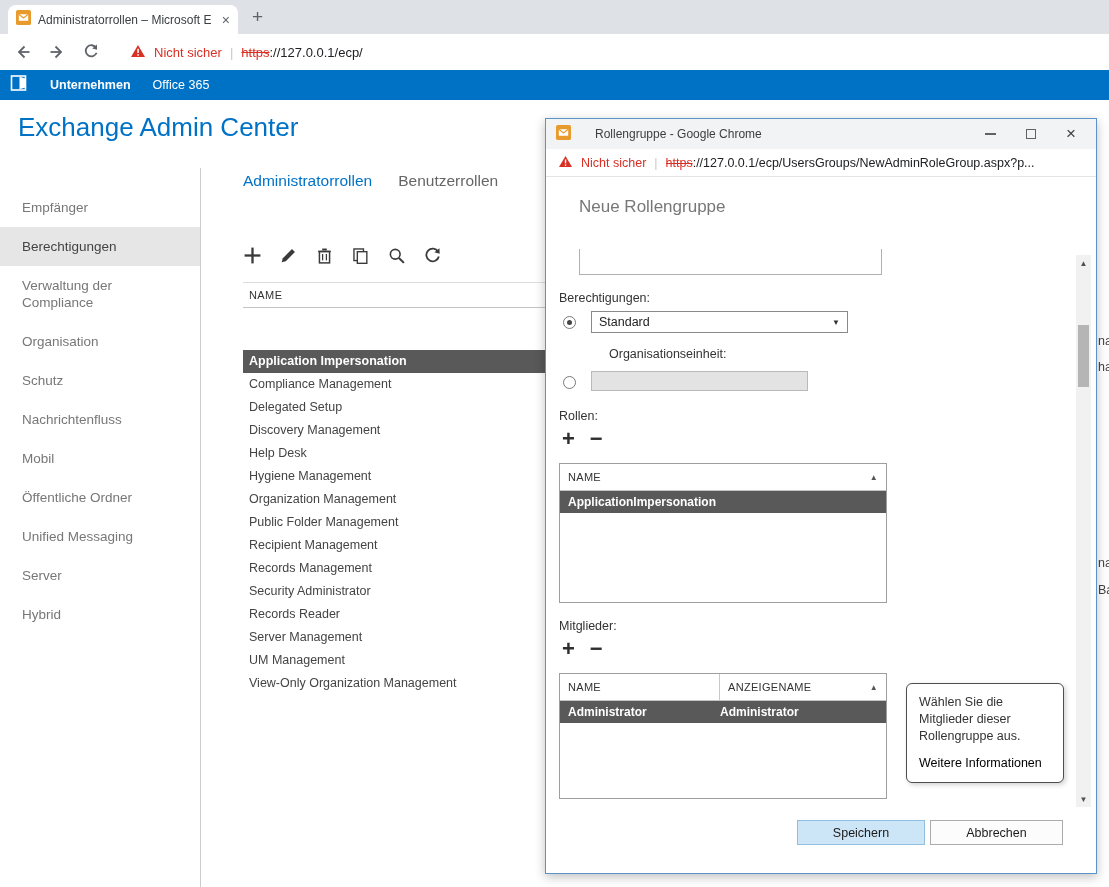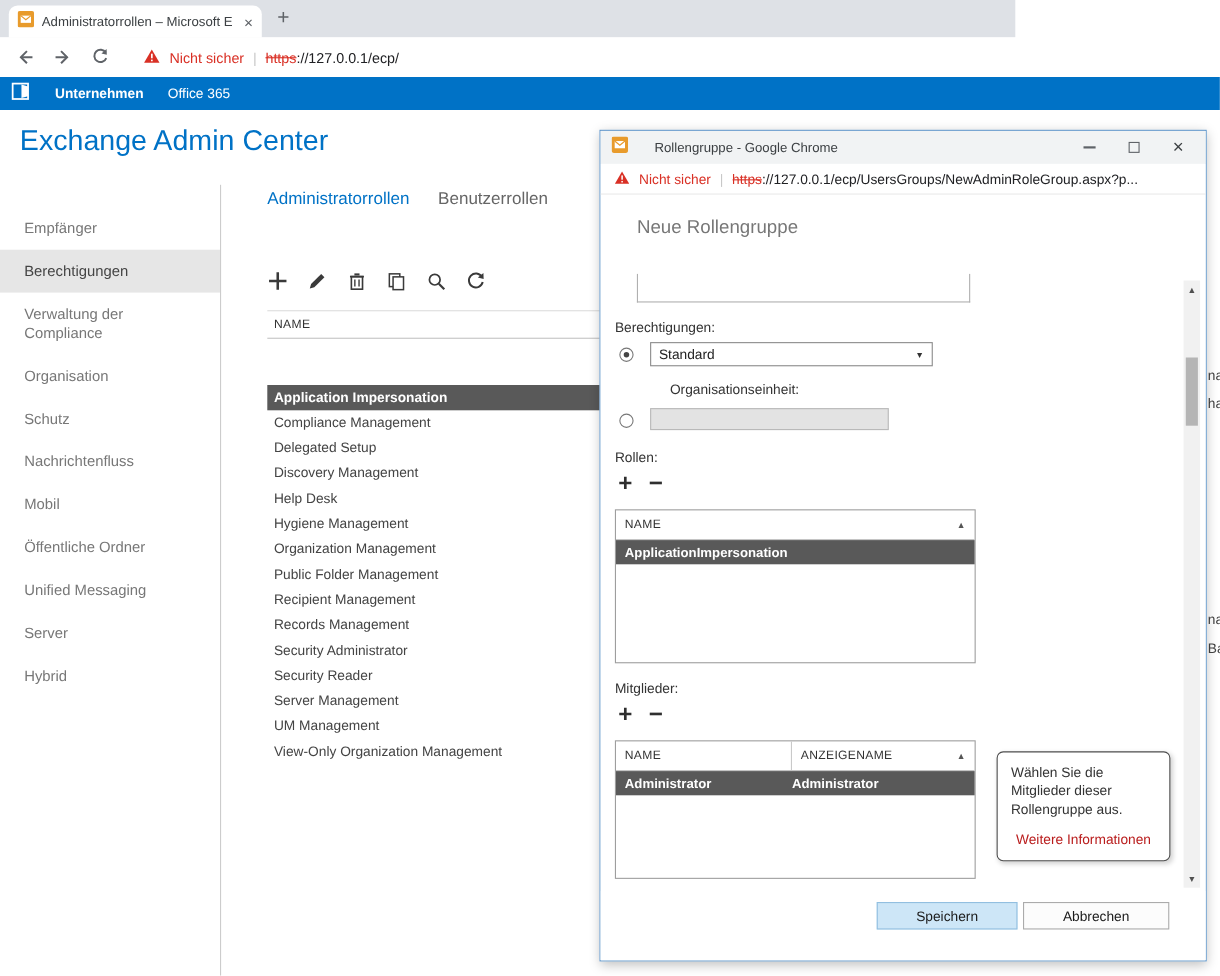--- a/index.html
+++ b/index.html
@@ -2,21 +2,21 @@
 <html><head>
 <meta charset="utf-8">
 <style>
   * { margin:0; padding:0; box-sizing:border-box; }
   html,body { width:1109px; height:887px; }
   body {
     position:relative; overflow:hidden; background:#fff;
     font-family:"Liberation Sans","DejaVu Sans",sans-serif; color:#333;
   }
   
-  .tabstrip { position:absolute; left:0; top:0; width:923px; height:34px; background:#dee1e6; }
+  .tabstrip { position:absolute; left:0; top:0; width:1109px; height:34px; background:#dee1e6; }
   .tab { position:absolute; left:8px; top:5px; width:230px; height:29px; background:#fff;
          border-radius:8px 8px 0 0; display:flex; align-items:center; gap:7px; padding:0 8px; }
   .tab-title { flex:1; font-size:12px; color:#3c4043; white-space:nowrap; overflow:hidden; }
   .tab-close { color:#5f6368; font-size:14px; line-height:14px; }
   .newtab { position:absolute; left:252px; top:6px; font-size:19px; color:#5f6368; }
   .addr-row { position:absolute; left:0; top:34px; width:1109px; height:36px; background:#fff;
               display:flex; align-items:center; padding-left:14px; }
   .nav-ico { width:18px; height:18px; margin-right:16px; flex:0 0 auto; }
   .addr-text { display:flex; align-items:center; gap:8px; margin-left:14px; font-size:13px; }
   .warn-red { color:#d93025; }
@@ -76,21 +76,21 @@
                padding:0 8px; font-size:11px; color:#333; letter-spacing:.3px; }
   .pt-sort { margin-left:auto; font-size:8px; color:#555; }
   .pt-row-sel { height:22px; background:#595959; color:#fff; font-weight:bold; font-size:12px;
                 display:flex; align-items:center; padding:0 8px; }
   .pt-cell1 { width:152px; flex:0 0 auto; }
   .pt-hcell1 { width:152px; flex:0 0 auto; align-self:stretch; display:flex; align-items:center;
                border-right:1px solid #c9c9c9; margin-right:8px; }
   .callout { position:absolute; left:360px; top:506px; width:158px; padding:10px 12px;
              border:1px solid #4d4d4d; border-radius:6px; background:#fff;
              box-shadow:2px 2px 5px rgba(0,0,0,.18); font-size:12.5px; color:#333; line-height:17px; }
-  .callout-link { display:block; margin-top:10px; color:#b91c1c; cursor:pointer;text-align:center; }
+  .callout-link { display:block; margin-top:10px; color:#000000; cursor:pointer; }
   .pp-scrollbar { position:absolute; left:530px; top:78px; width:15px; height:552px; background:#f1f1f1; }
   .sb-arrow { height:16px; display:flex; align-items:center; justify-content:center; font-size:8px; color:#505050; }
   .sb-arrow.down { position:absolute; bottom:0; left:0; right:0; }
   .sb-thumb { position:absolute; left:2px; top:70px; width:11px; height:62px; background:#b5b5b5; }
   .pp-footer { position:absolute; left:0; bottom:0; width:100%; height:63px; background:#fff; }
   .btn { position:absolute; top:10px; height:25px; font-size:12.5px; color:#1b1b1b;
          display:flex; align-items:center; justify-content:center; cursor:pointer; }
   .btn-save { left:251px; width:128px; background:#cde6f7; border:1px solid #92bfe0; }
   .btn-cancel { left:384px; width:133px; background:#fcfcfc; border:1px solid #ababab; }
 </style>
@@ -225,21 +225,21 @@
   <div class="list-row">Compliance Management</div>
   <div class="list-row">Delegated Setup</div>
   <div class="list-row">Discovery Management</div>
   <div class="list-row">Help Desk</div>
   <div class="list-row">Hygiene Management</div>
   <div class="list-row">Organization Management</div>
   <div class="list-row">Public Folder Management</div>
   <div class="list-row">Recipient Management</div>
   <div class="list-row">Records Management</div>
   <div class="list-row">Security Administrator</div>
-  <div class="list-row">Security Reader</div>
+  <div class="list-row">Records Reader</div>
   <div class="list-row">Server Management</div>
   <div class="list-row">UM Management</div>
   <div class="list-row">View-Only Organization Management</div>
 </div>
 
 <span class="frag" style="top:334px">na</span>
 <span class="frag" style="top:360px">hat</span>
 <span class="frag" style="top:556px">na</span>
 <span class="frag" style="top:583px">Ba</span>
 

